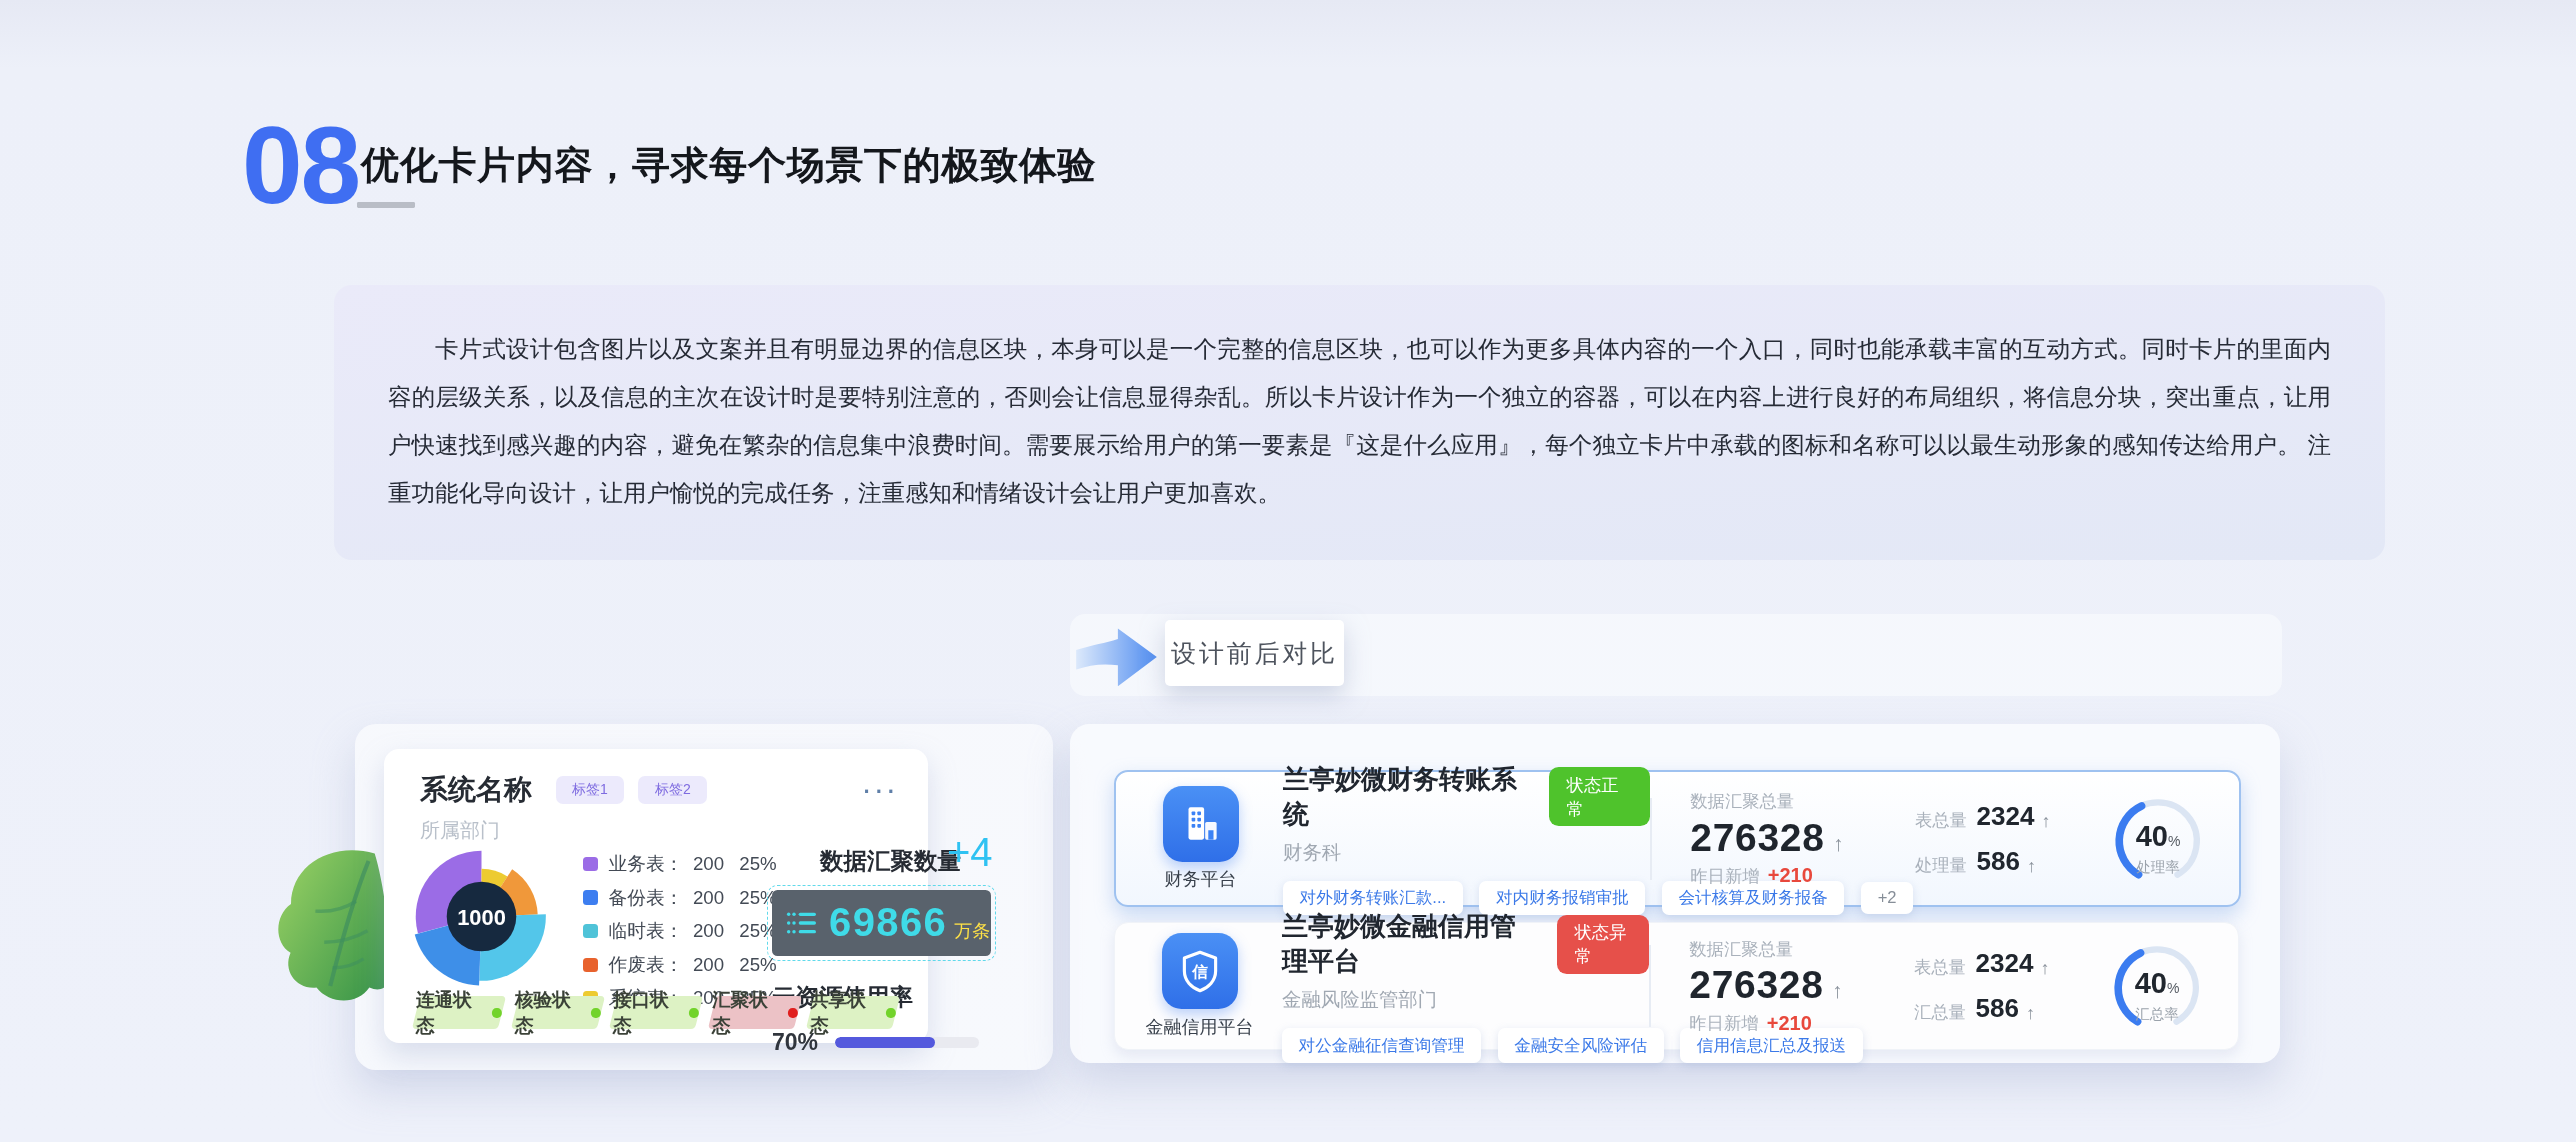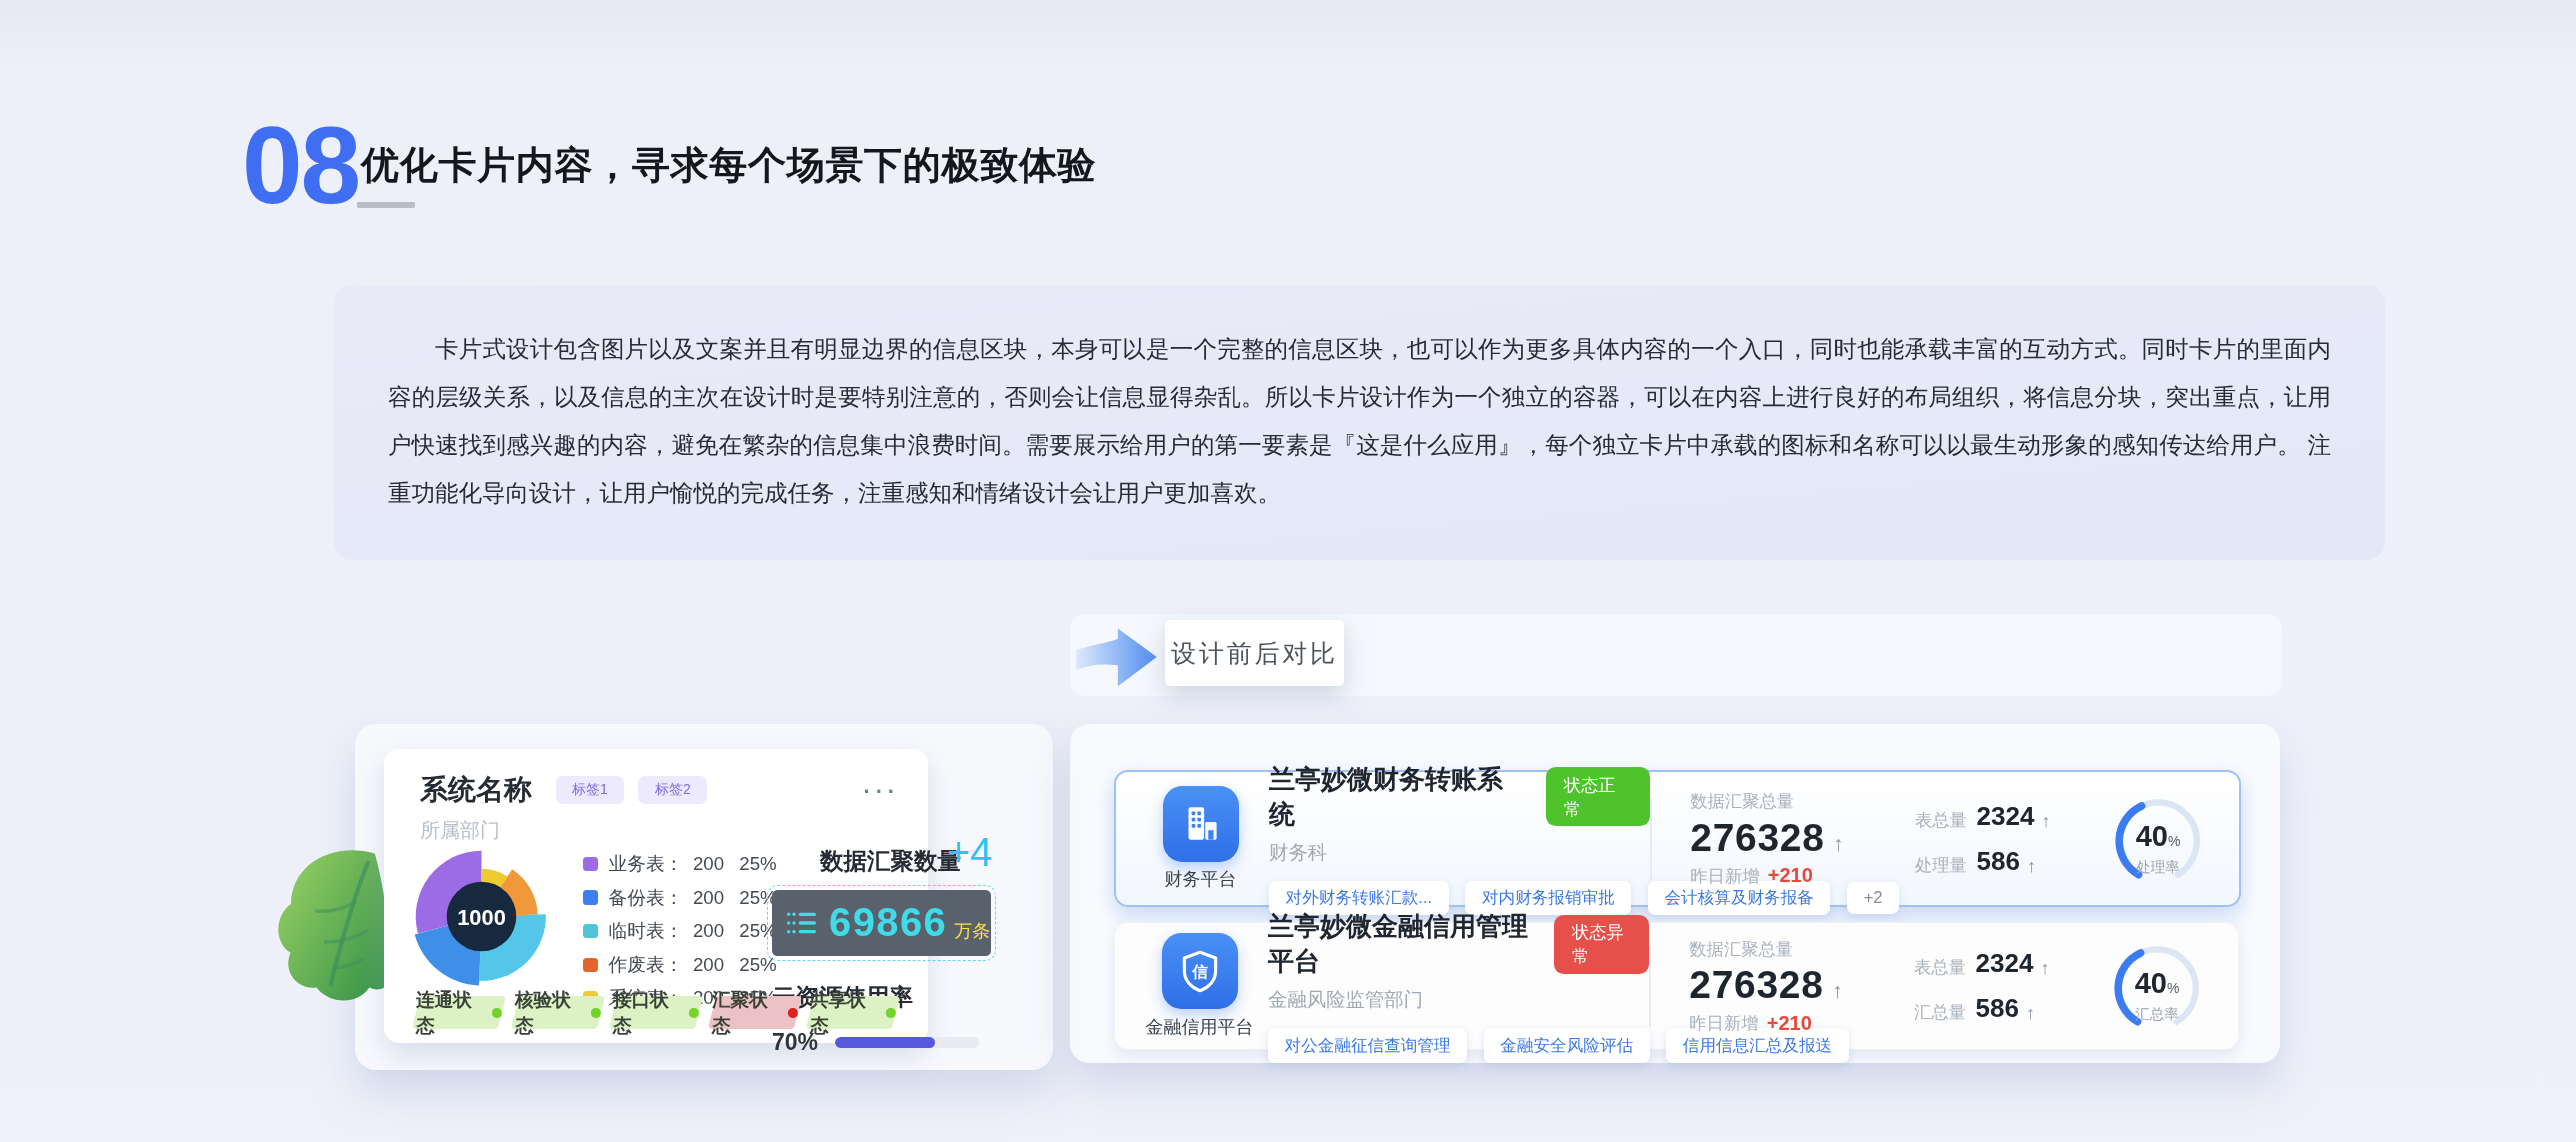--- a/index.html
+++ b/index.html
@@ -64,21 +64,21 @@
     background:rgba(252,253,255,.72);box-shadow:0 21px 42px rgba(175,185,215,.45);}
   .after-row{position:absolute;left:44px;width:1123px;border-radius:14px;}
   .after-row.r0{top:46px;height:133px;background:linear-gradient(180deg,#ffffff,#f2f7fe);
     border:2.1px solid #9fc2f0;box-shadow:0 8.3px 19.4px rgba(130,170,230,.4);}
   .after-row.r1{top:198px;height:126px;background:#fdfdfe;border:0.7px solid #f0f3f8;box-shadow:0 5.5px 14px rgba(170,180,210,.25);}
   .row-content{display:flex;align-items:center;height:100%;padding:0 29px;}
   .app-icon-block{width:111px;flex-shrink:0;text-align:center;}
   .app-icon{width:76px;height:76px;margin:0 auto;border-radius:19.4px;background:linear-gradient(180deg,#4a90f5,#2f6fe8);
     display:flex;align-items:center;justify-content:center;box-shadow:0 5.5px 12.5px rgba(70,130,240,.35);}
   .app-platform{margin-top:5.5px;font-size:18px;color:#39414c;}
-  .app-info{margin-left:13px;flex:1;min-width:0;}
+  .app-info{margin-left:27px;flex:1;min-width:0;}
   .app-title-row{display:flex;align-items:center;}
   .app-title{font-size:26px;font-weight:700;color:#20262f;}
   .badge{margin-left:18px;font-size:17.3px;color:#fff;padding:5.5px 18px;border-radius:9.7px;}
   .badge.success{background:#4fc32c;}
   .badge.danger{background:#e6504a;}
   .app-dept{margin-top:7px;font-size:19.4px;color:#a0a8b2;}
   .app-tags{margin-top:15.2px;display:flex;align-items:center;gap:16.6px;}
   .app-tag{background:#fff;box-shadow:0 2.8px 8.3px rgba(150,170,210,.3);border-radius:7px;padding:6.2px 16.6px;
     font-size:16.6px;color:#3b79e8;white-space:nowrap;cursor:pointer;}
   .app-tag.more{color:#868e98;}

